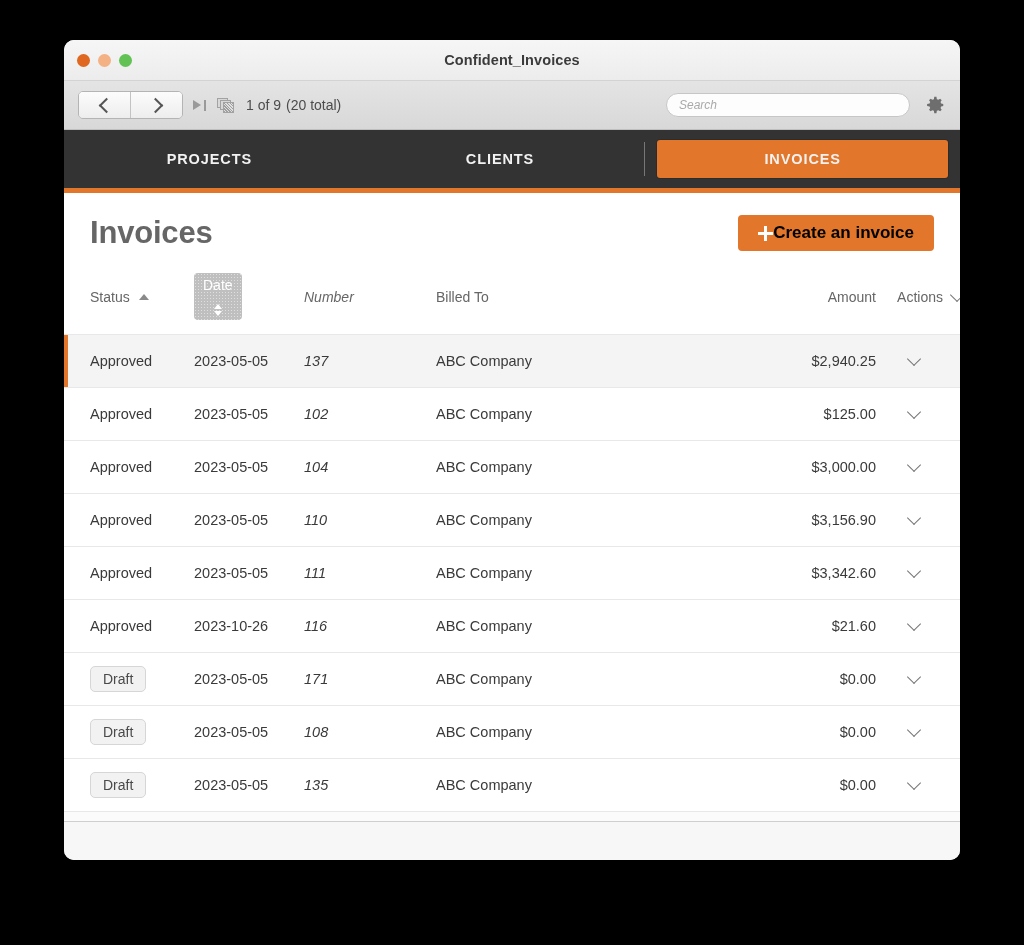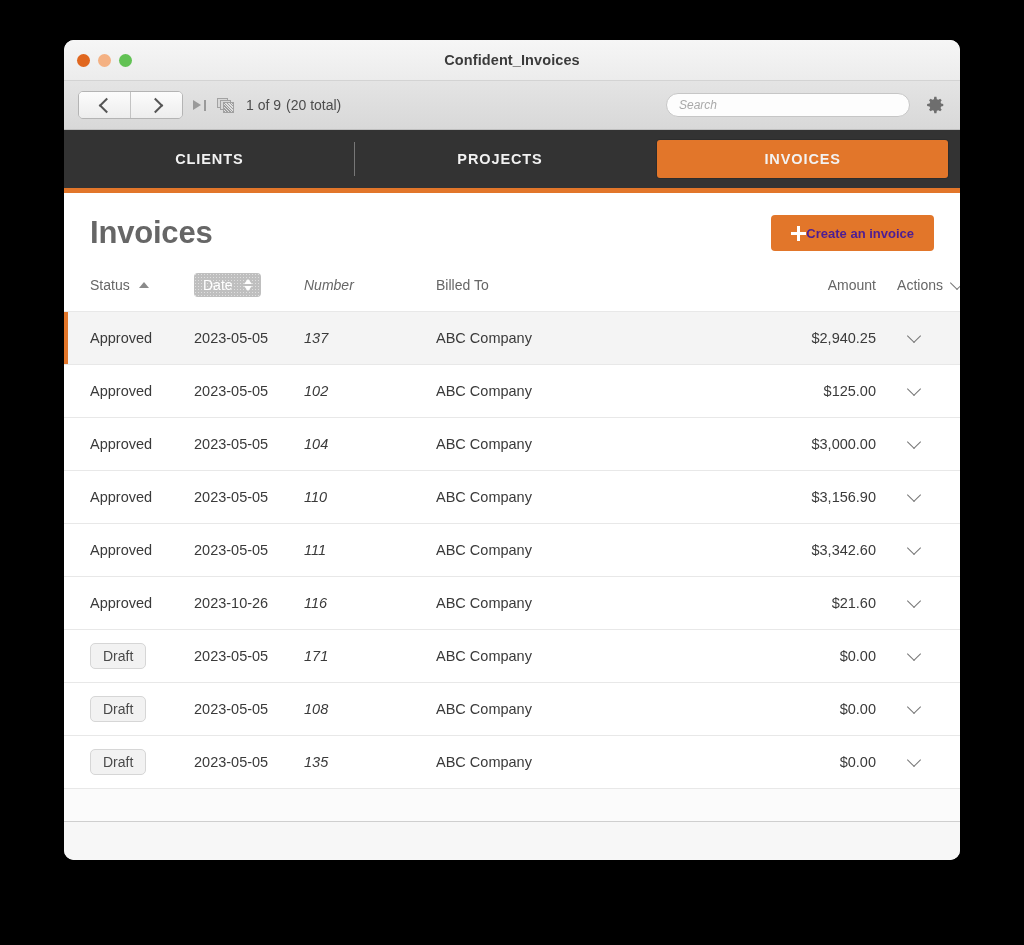--- a/index.html
+++ b/index.html
@@ -207,26 +207,26 @@
     padding: 22px 26px 16px 26px;
   }
   .page-title {
     font-size: 31px;
     font-weight: bold;
     color: #666666;
     letter-spacing: -0.2px;
   }
   .create-btn {
     background: #e2762a;
-    color: #4c1d95;
+    color: #000000;
     border: none;
     border-radius: 4px;
     height: 36px;
     padding: 0 20px;
-    font-size: 13px;
+    font-size: 17px;
     font-weight: bold;
     font-family: "Liberation Sans", sans-serif;
     display: flex;
     align-items: center;
     cursor: pointer;
   }
   .plus {
     position: relative;
     width: 15px; height: 15px;
     display: inline-block;
@@ -268,20 +268,21 @@
     align-items: center;
     gap: 11px;
     background: #bfbfbf;
     background-image: radial-gradient(rgba(255,255,255,0.5) 0.6px, transparent 0.6px);
     background-size: 3px 3px;
     border-radius: 4px;
     padding: 4px 9px;
     color: #ffffff;
     font-size: 14px;
     cursor: pointer;
+    flex-direction: column;
   }
   .updown { display: inline-flex; flex-direction: column; gap: 2px; }
   .updown .u {
     width: 0; height: 0;
     border-left: 4px solid transparent;
     border-right: 4px solid transparent;
     border-bottom: 5px solid #ffffff;
   }
   .updown .d {
     width: 0; height: 0;
@@ -383,22 +384,22 @@
     <div class="gear">
       <svg viewBox="0 0 24 24" width="22" height="22">
         <path fill="#6e6e6e" d="M12 8.2a3.8 3.8 0 100 7.6 3.8 3.8 0 000-7.6zm0 5.9a2.1 2.1 0 110-4.2 2.1 2.1 0 010 4.2z"></path>
         <path fill="#6e6e6e" d="M21 13.2v-2.4l-2.3-.4a7 7 0 00-.7-1.7l1.3-1.9-1.7-1.7-1.9 1.3a7 7 0 00-1.7-.7L13.6 3h-2.4l-.4 2.7a7 7 0 00-1.7.7L7.2 5.1 5.5 6.8l1.3 1.9a7 7 0 00-.7 1.7l-2.7.4v2.4l2.7.4c.16.6.4 1.17.7 1.7l-1.3 1.9 1.7 1.7 1.9-1.3c.53.3 1.1.54 1.7.7l.4 2.7h2.4l.4-2.7c.6-.16 1.17-.4 1.7-.7l1.9 1.3 1.7-1.7-1.3-1.9c.3-.53.54-1.1.7-1.7l2.3-.4z"></path>
       </svg>
     </div>
   </div>
 
   <div class="navbar">
     <div class="navtabs">
+      <div class="navtab">PROJECTS</div>
       <div class="navtab sep">CLIENTS</div>
-      <div class="navtab">PROJECTS</div>
       <div class="navtab active">INVOICES</div>
     </div>
   </div>
 
   <div class="content">
 
     <div class="page-head">
       <div class="page-title">Invoices</div>
       <button class="create-btn">
         <span class="plus"></span>

